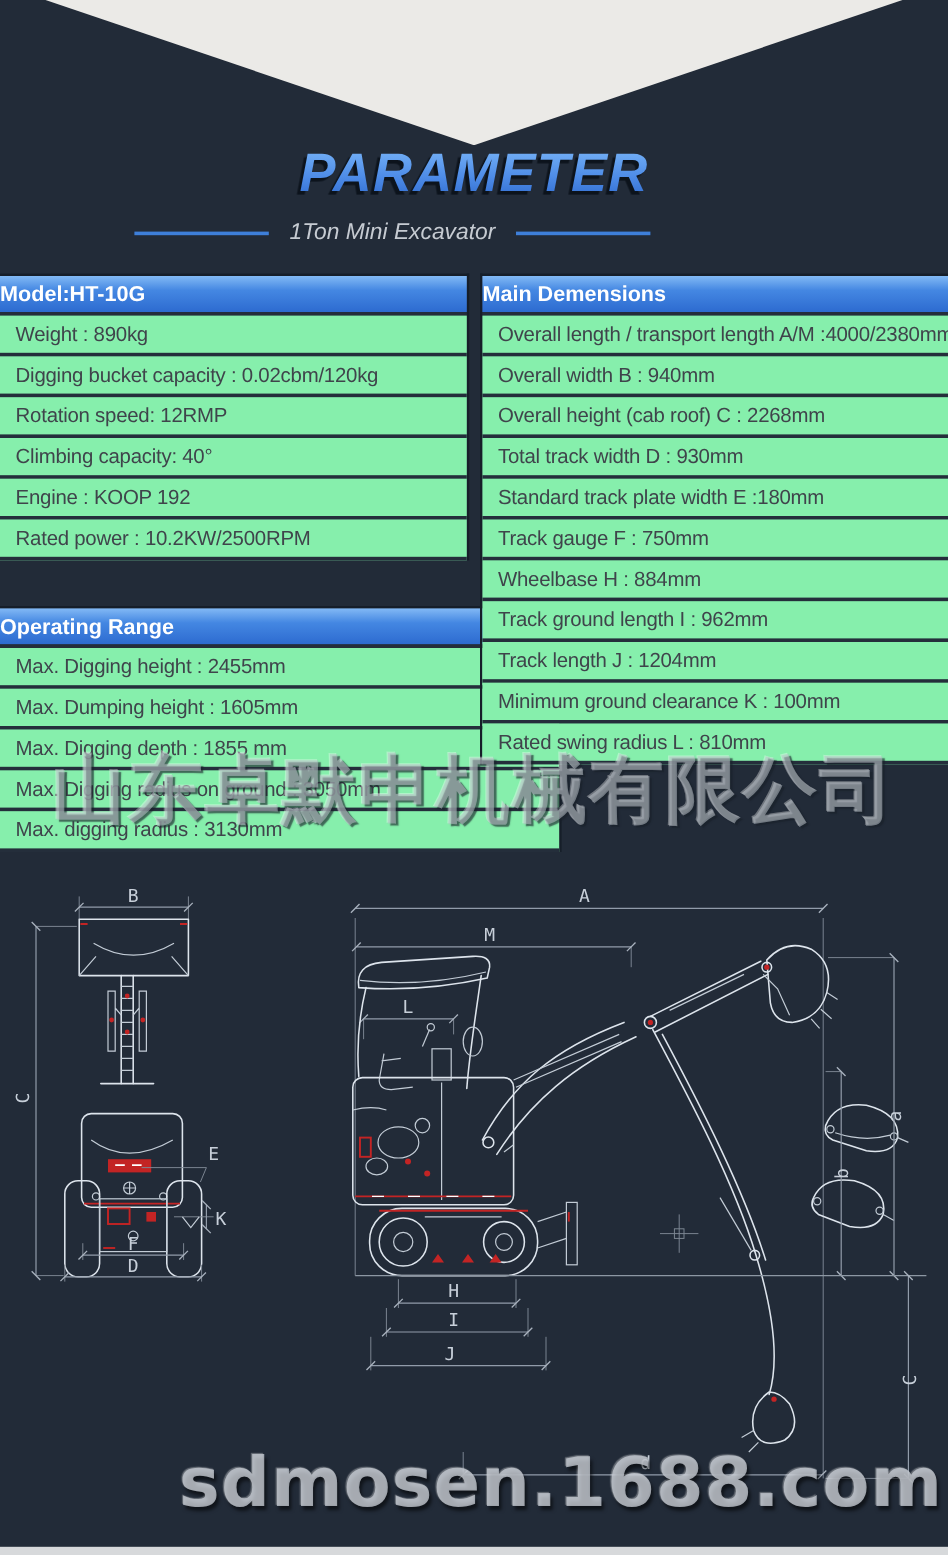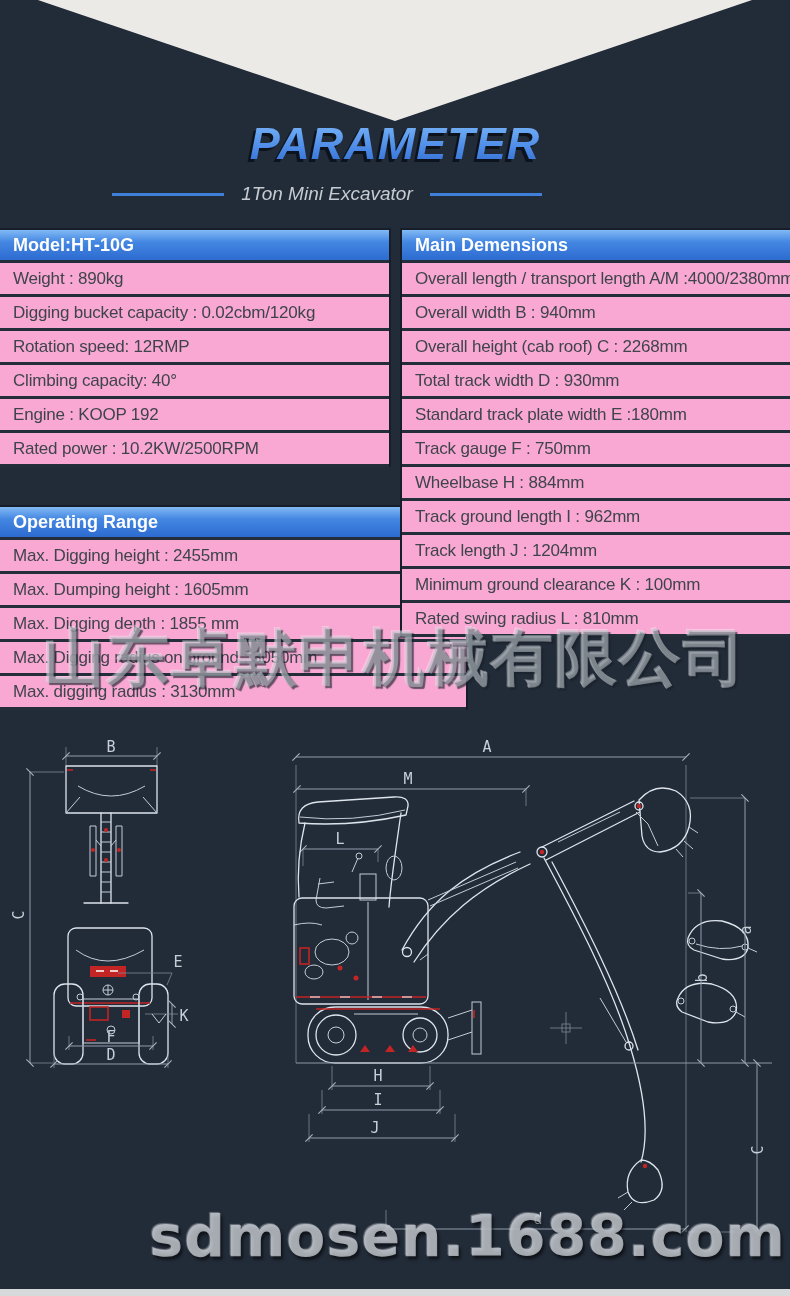--- a/index.html
+++ b/index.html
@@ -19,24 +19,24 @@
   .subtitle-row{position:absolute;top:183px;left:0;width:654px;display:flex;
                 align-items:center;justify-content:center;gap:17px;}
   .subtitle-line{width:112px;height:3px;background:#3e7fd9;}
   .subtitle-text{color:#c6cbd2;font-size:19px;font-style:italic;}
 
   
   .spec-table{position:absolute;box-sizing:border-box;border:2px solid #161e29;border-bottom:none;}
   .t-model{top:228px;left:0;width:391px;border-left:none;}
   .t-oper{top:505px;left:0;width:468px;border-left:none;}
   .t-dims{top:228px;left:400px;width:450px;border-right:none;}
-  .thead{height:30px;line-height:30px;padding-left:13px;color:#fff;font-weight:bold;font-size:18px;
+  .thead{height:30px;line-height:30px;color:#fff;font-weight:bold;font-size:18px;
          background:linear-gradient(180deg,#82b9f5 0%,#4487e2 40%,#2d6bd0 100%);
          border-bottom:3px solid #242e3b;}
-  .trow{height:31px;line-height:31px;padding-left:13px;background:#f9a8d4;color:#3f444b;
+  .trow{height:31px;line-height:31px;padding-left:13px;background:#86efac;color:#3f444b;
         font-size:17px;letter-spacing:-0.2px;border-bottom:3px solid #242e3b;white-space:nowrap;overflow:hidden;}
 
   
   .wm-cn{position:absolute;top:616px;left:0;width:790px;text-align:center;z-index:6;
          font-family:"DejaVu Sans",sans-serif;font-size:62px;font-weight:bold;letter-spacing:2px;
          color:rgba(184,191,199,0.55);
          text-shadow:2px 2px 1px rgba(25,32,42,0.65),-1px -1px 0 rgba(255,255,255,0.35);
          pointer-events:none;}
   .wm-domain{position:absolute;top:1203px;right:4px;z-index:6;
          font-family:"DejaVu Sans",sans-serif;font-size:57px;font-weight:bold;letter-spacing:1px;

